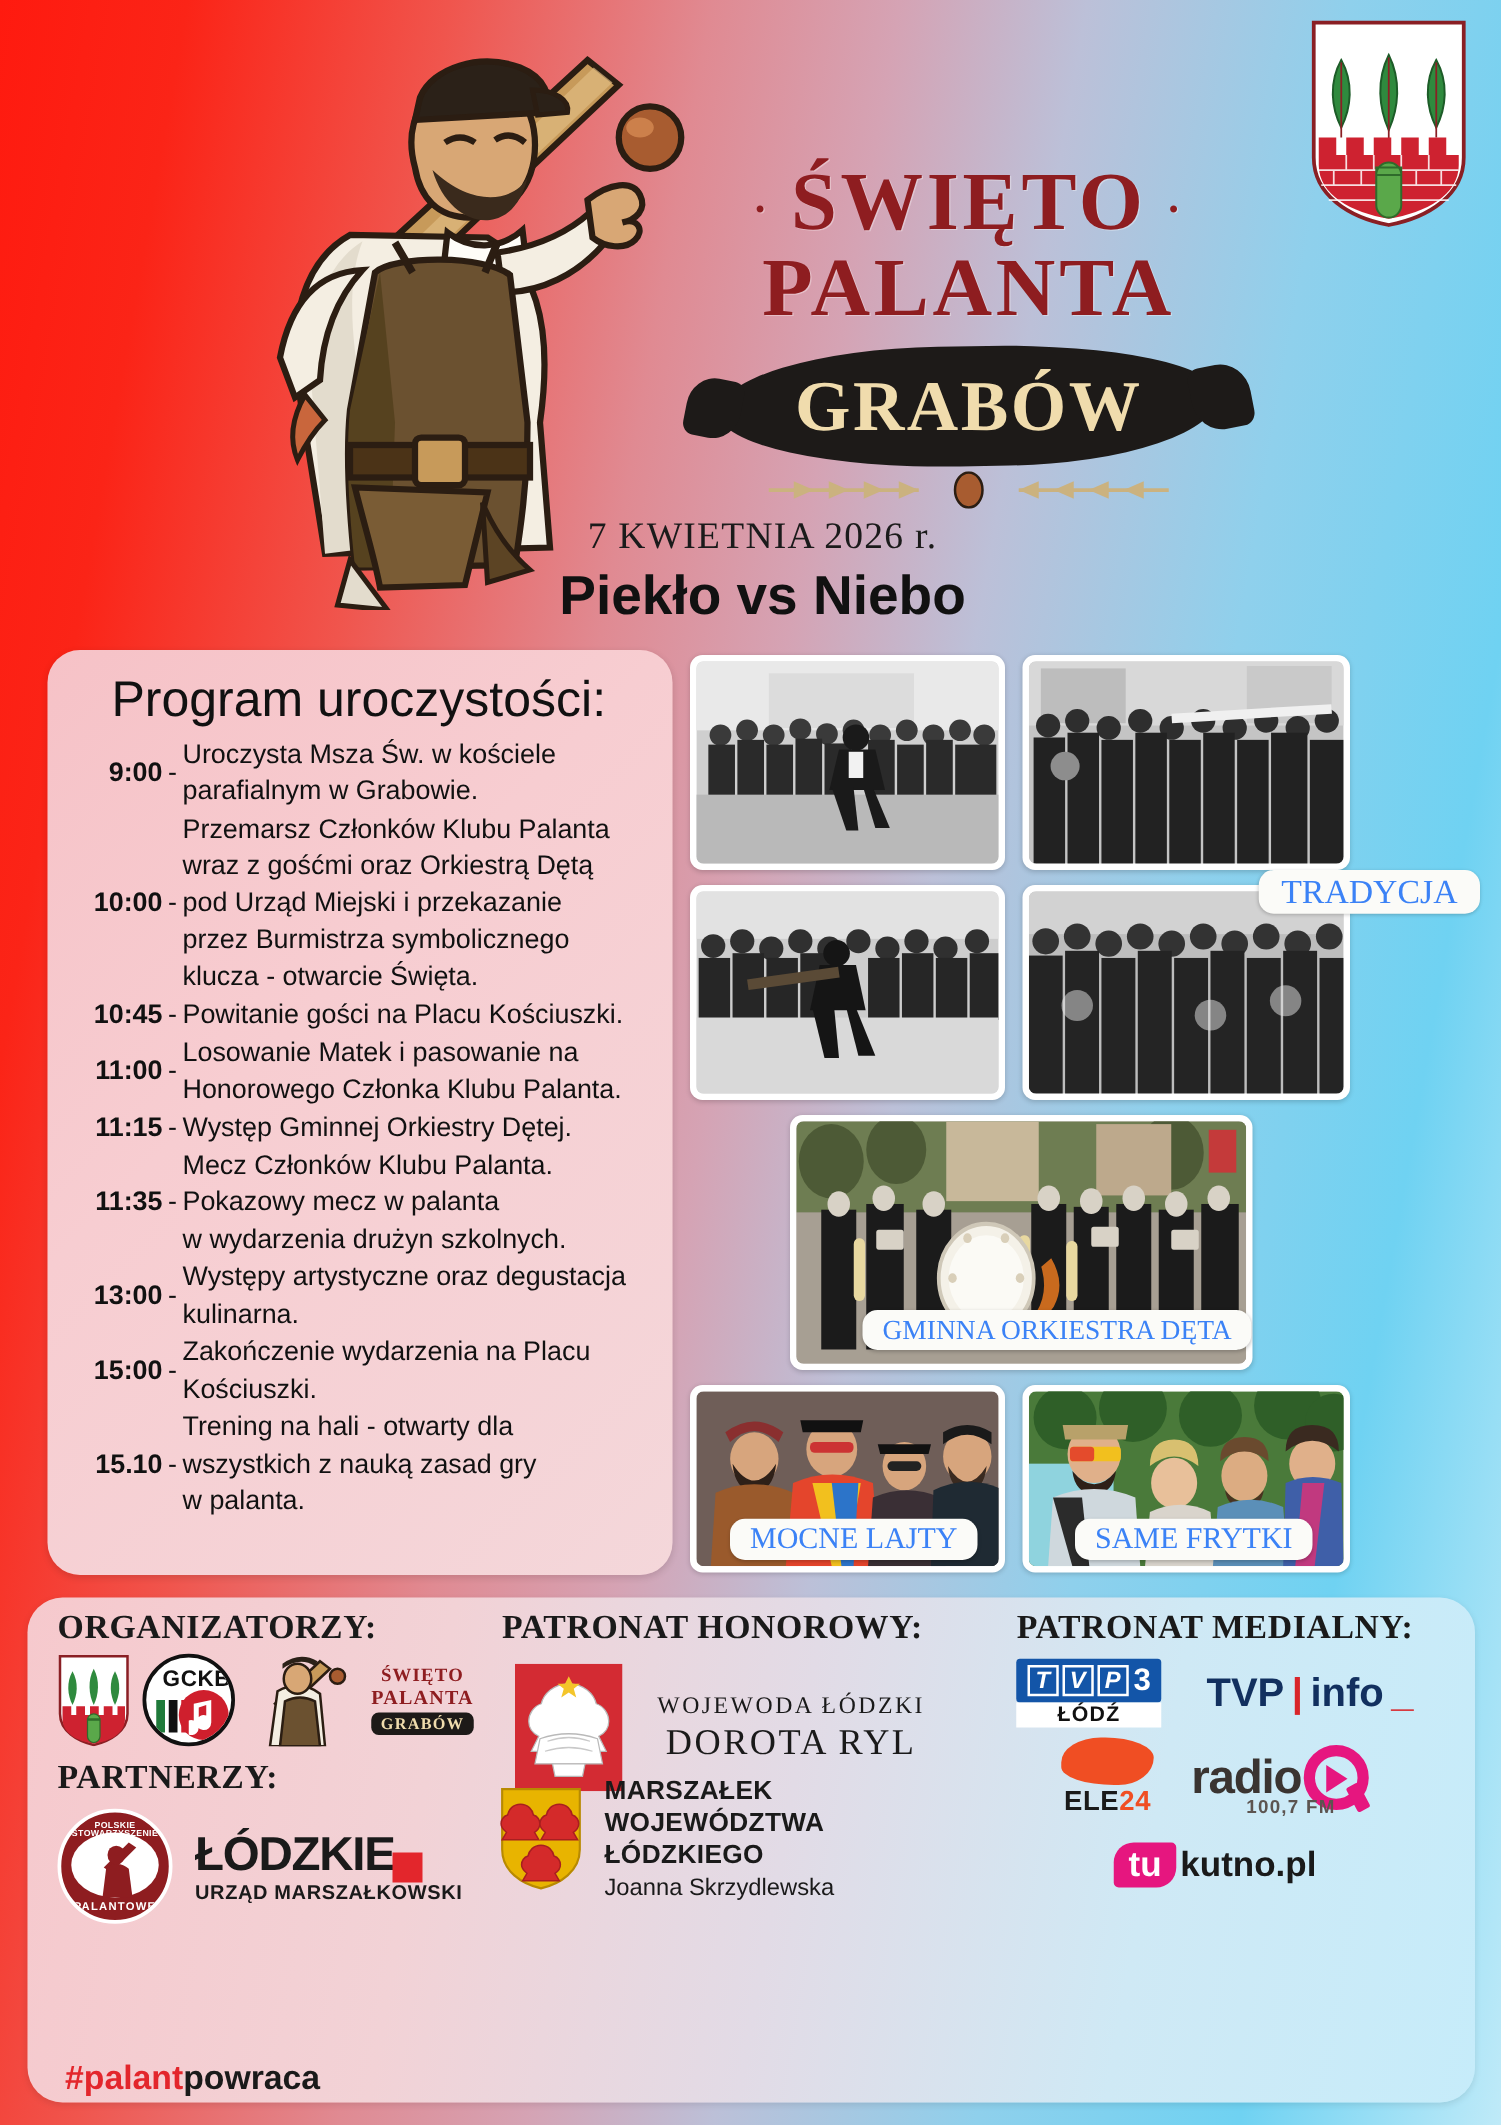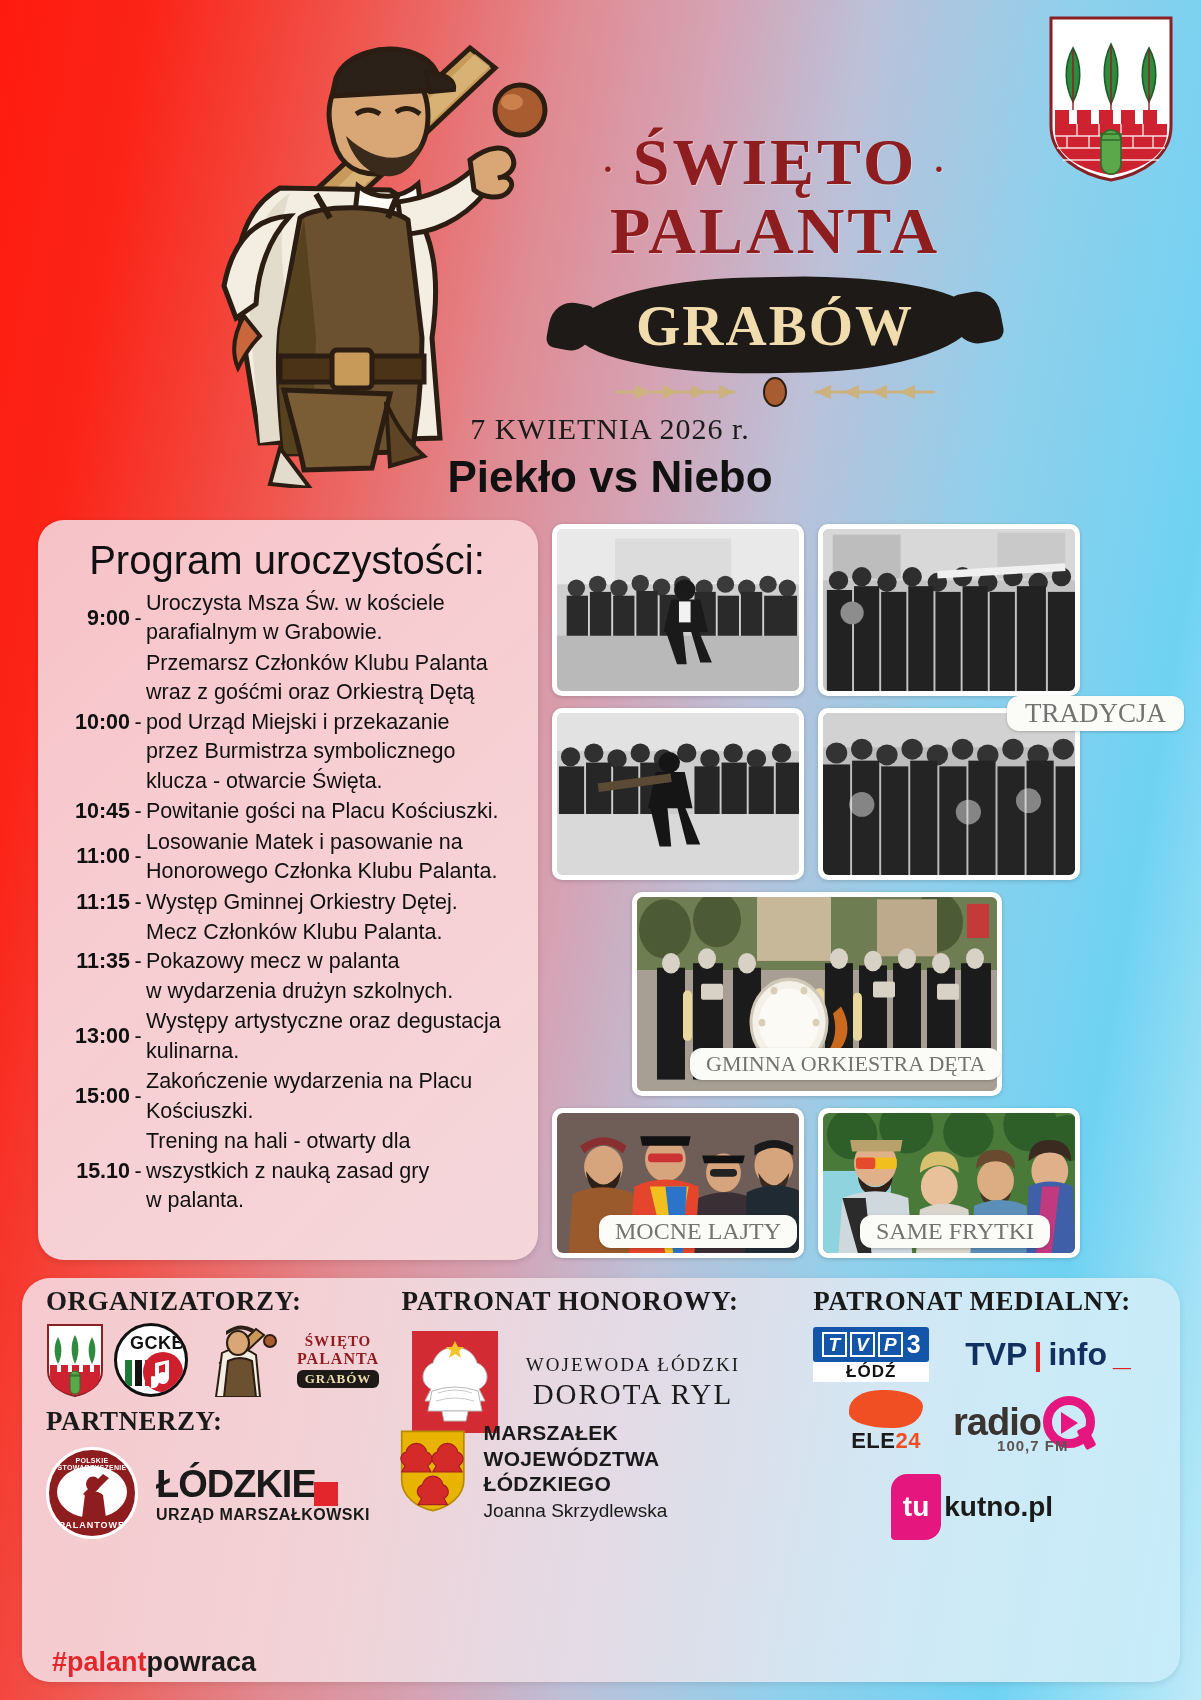--- a/index.html
+++ b/index.html
@@ -82,37 +82,37 @@
 
   
   .gallery{ position:absolute; left:552px; top:524px; width:540px; }
   .photo{
     background:#fff; border-radius:10px; padding:5px;
     box-shadow:0 1px 4px rgba(0,0,0,.18); position:relative; overflow:hidden;
   }
   .photo .inner{ width:100%; height:100%; border-radius:6px; overflow:hidden; position:relative;}
   .cap{
     position:absolute; background:#fbfbf8; border-radius:12px;
-    font-family:"Liberation Serif", serif; color:#737373; white-space:nowrap;
+    font-family:"Liberation Serif", serif; color:#3b82f6; white-space:nowrap;
     padding:3px 16px; box-shadow:0 1px 3px rgba(0,0,0,.2); z-index:6;
   }
 
   .g-row1{ display:flex; gap:14px; }
   .g-r1a{ width:252px; height:172px; }
   .g-r1b{ width:262px; height:172px; }
   .g-row2{ display:flex; gap:14px; margin-top:12px;}
   .g-r2a{ width:252px; height:172px; }
   .g-r2b{ width:262px; height:172px; }
   .cap-tradycja{ left:455px; top:172px; font-size:27px; padding:2px 18px;}
   .g-band{ margin-top:12px; width:370px; height:204px; margin-left:80px; position:relative;}
   .cap-orkiestra{ left:58px; bottom:16px; font-size:22px;}
   .g-row3{ display:flex; gap:14px; margin-top:12px; }
   .g-r3a{ width:252px; height:150px; position:relative;}
   .g-r3b{ width:262px; height:150px; position:relative;}
-  .cap-mocne{ left:47px; bottom:10px; font-size:24px;}
+  .cap-mocne{ left:32px; bottom:10px; font-size:24px;}
   .cap-same{ left:42px; bottom:10px; font-size:24px;}
 
   
   .sponsors{
     position:absolute; left:22px; top:1278px; width:1158px; height:404px;
     background:linear-gradient(100deg,#f6c9cd 0%, #f2d2d6 28%, #e2dbe6 52%, #cfe9f5 76%, #c6ecfa 100%);
     border-radius:28px; padding:10px 16px;
     box-shadow:0 2px 6px rgba(0,0,0,.10);
   }
   .sp-head{
@@ -174,21 +174,21 @@
   .radioq{ display:flex; align-items:center; gap:2px;}
   .radioq .w{ font-size:38px; font-weight:700; color:#3a3431; letter-spacing:-1px;}
   .radioq .q{ width:52px;height:52px; border-radius:50%; border:9px solid #e6167f;
               position:relative;}
   .radioq .q:after{ content:""; position:absolute; left:9px; top:7px; border-left:17px solid #e6167f;
                     border-top:11px solid transparent; border-bottom:11px solid transparent;}
   .radioq .q:before{ content:""; position:absolute; right:-6px; bottom:-10px; width:11px;height:22px;
                      background:#e6167f; transform:rotate(-28deg); border-radius:2px;}
   .tukutno{ display:flex; align-items:center; }
   .tukutno .tu{ background:#e6167f; color:#fff; font-weight:700; font-size:28px;
-                border-radius:16px 4px 16px 4px; padding:17px 12px;}
+                border-radius:16px 4px 16px 4px; padding:2px 12px;}
   .tukutno .rest{ color:#1a1a1a; font-weight:700; font-size:28px; margin-left:3px;}
 
   .lodzkie{ display:flex; flex-direction:column; }
   .lodzkie .top{ display:flex; align-items:flex-end; }
   .lodzkie .word{ font-weight:700; font-size:38px; color:#1a1a1a; letter-spacing:-1px;}
   .lodzkie .sq{ width:24px;height:24px; background:#e3262c; margin-left:-2px;}
   .lodzkie .sub{ font-weight:700; font-size:16px; color:#1a1a1a; letter-spacing:.5px;}
 
   .palant-emb{ width:92px;height:92px; border-radius:50%; background:#8e1d20;
                border:3px solid #fff; position:relative; overflow:hidden;}

